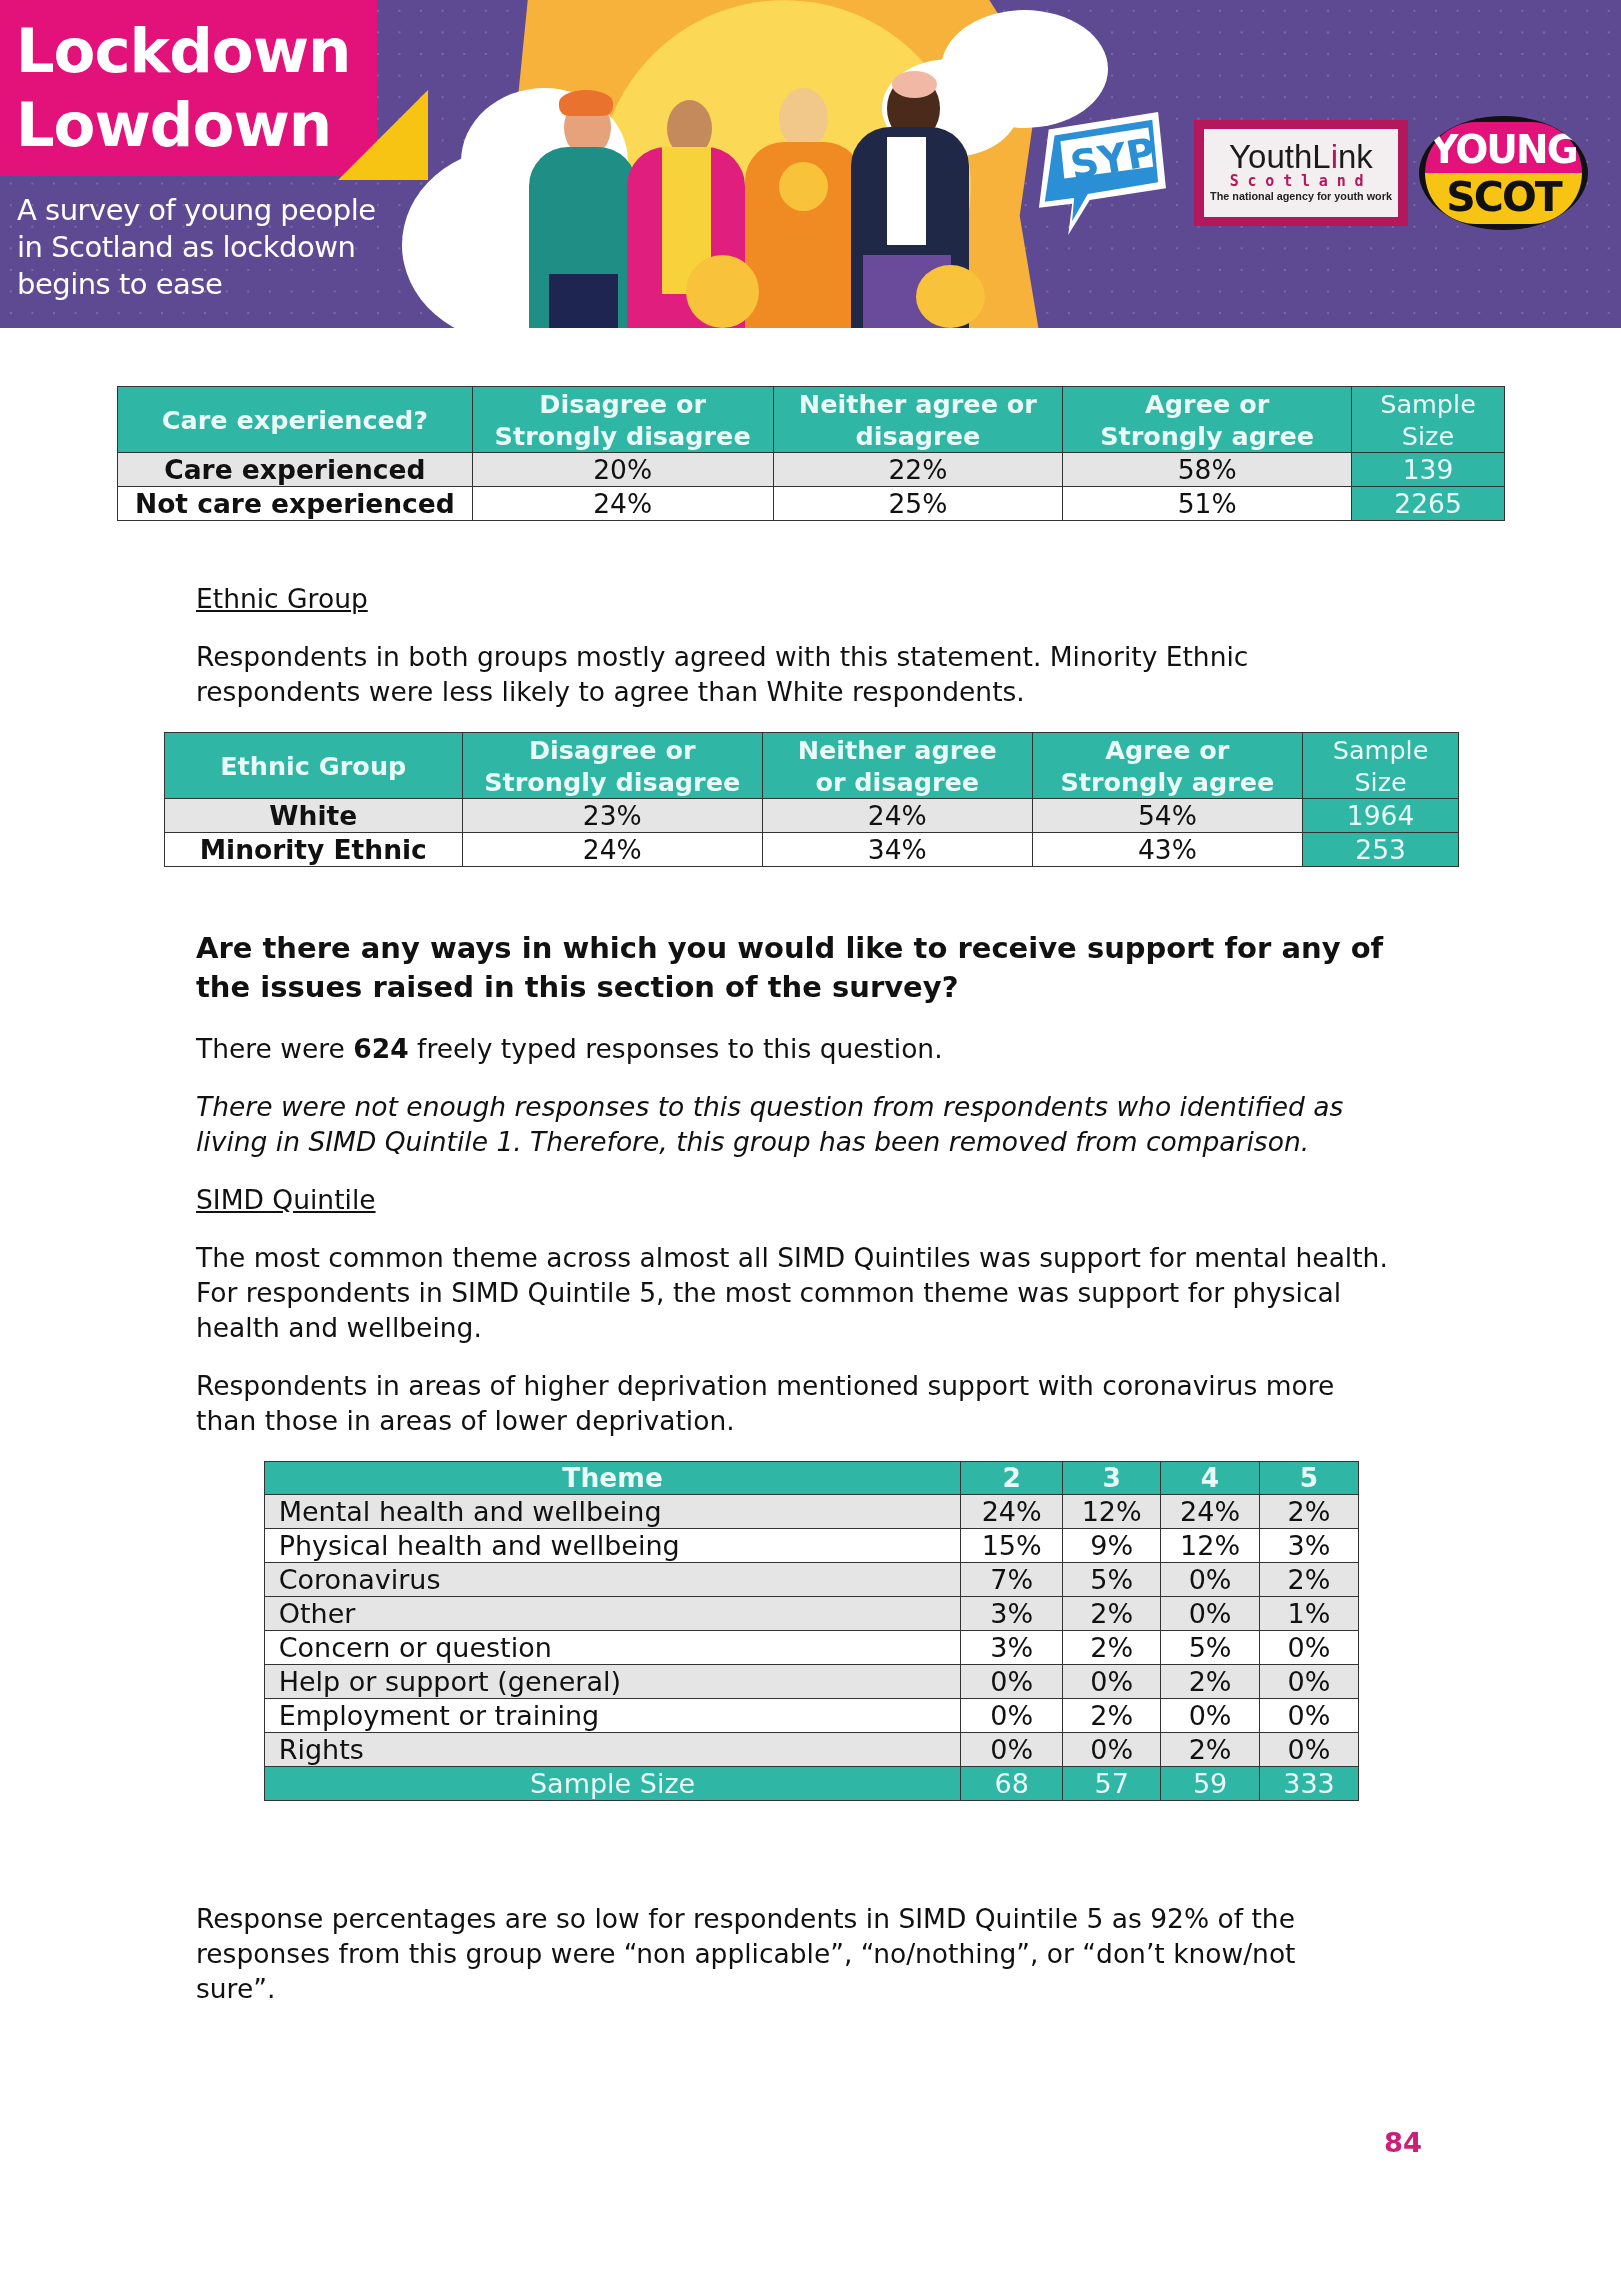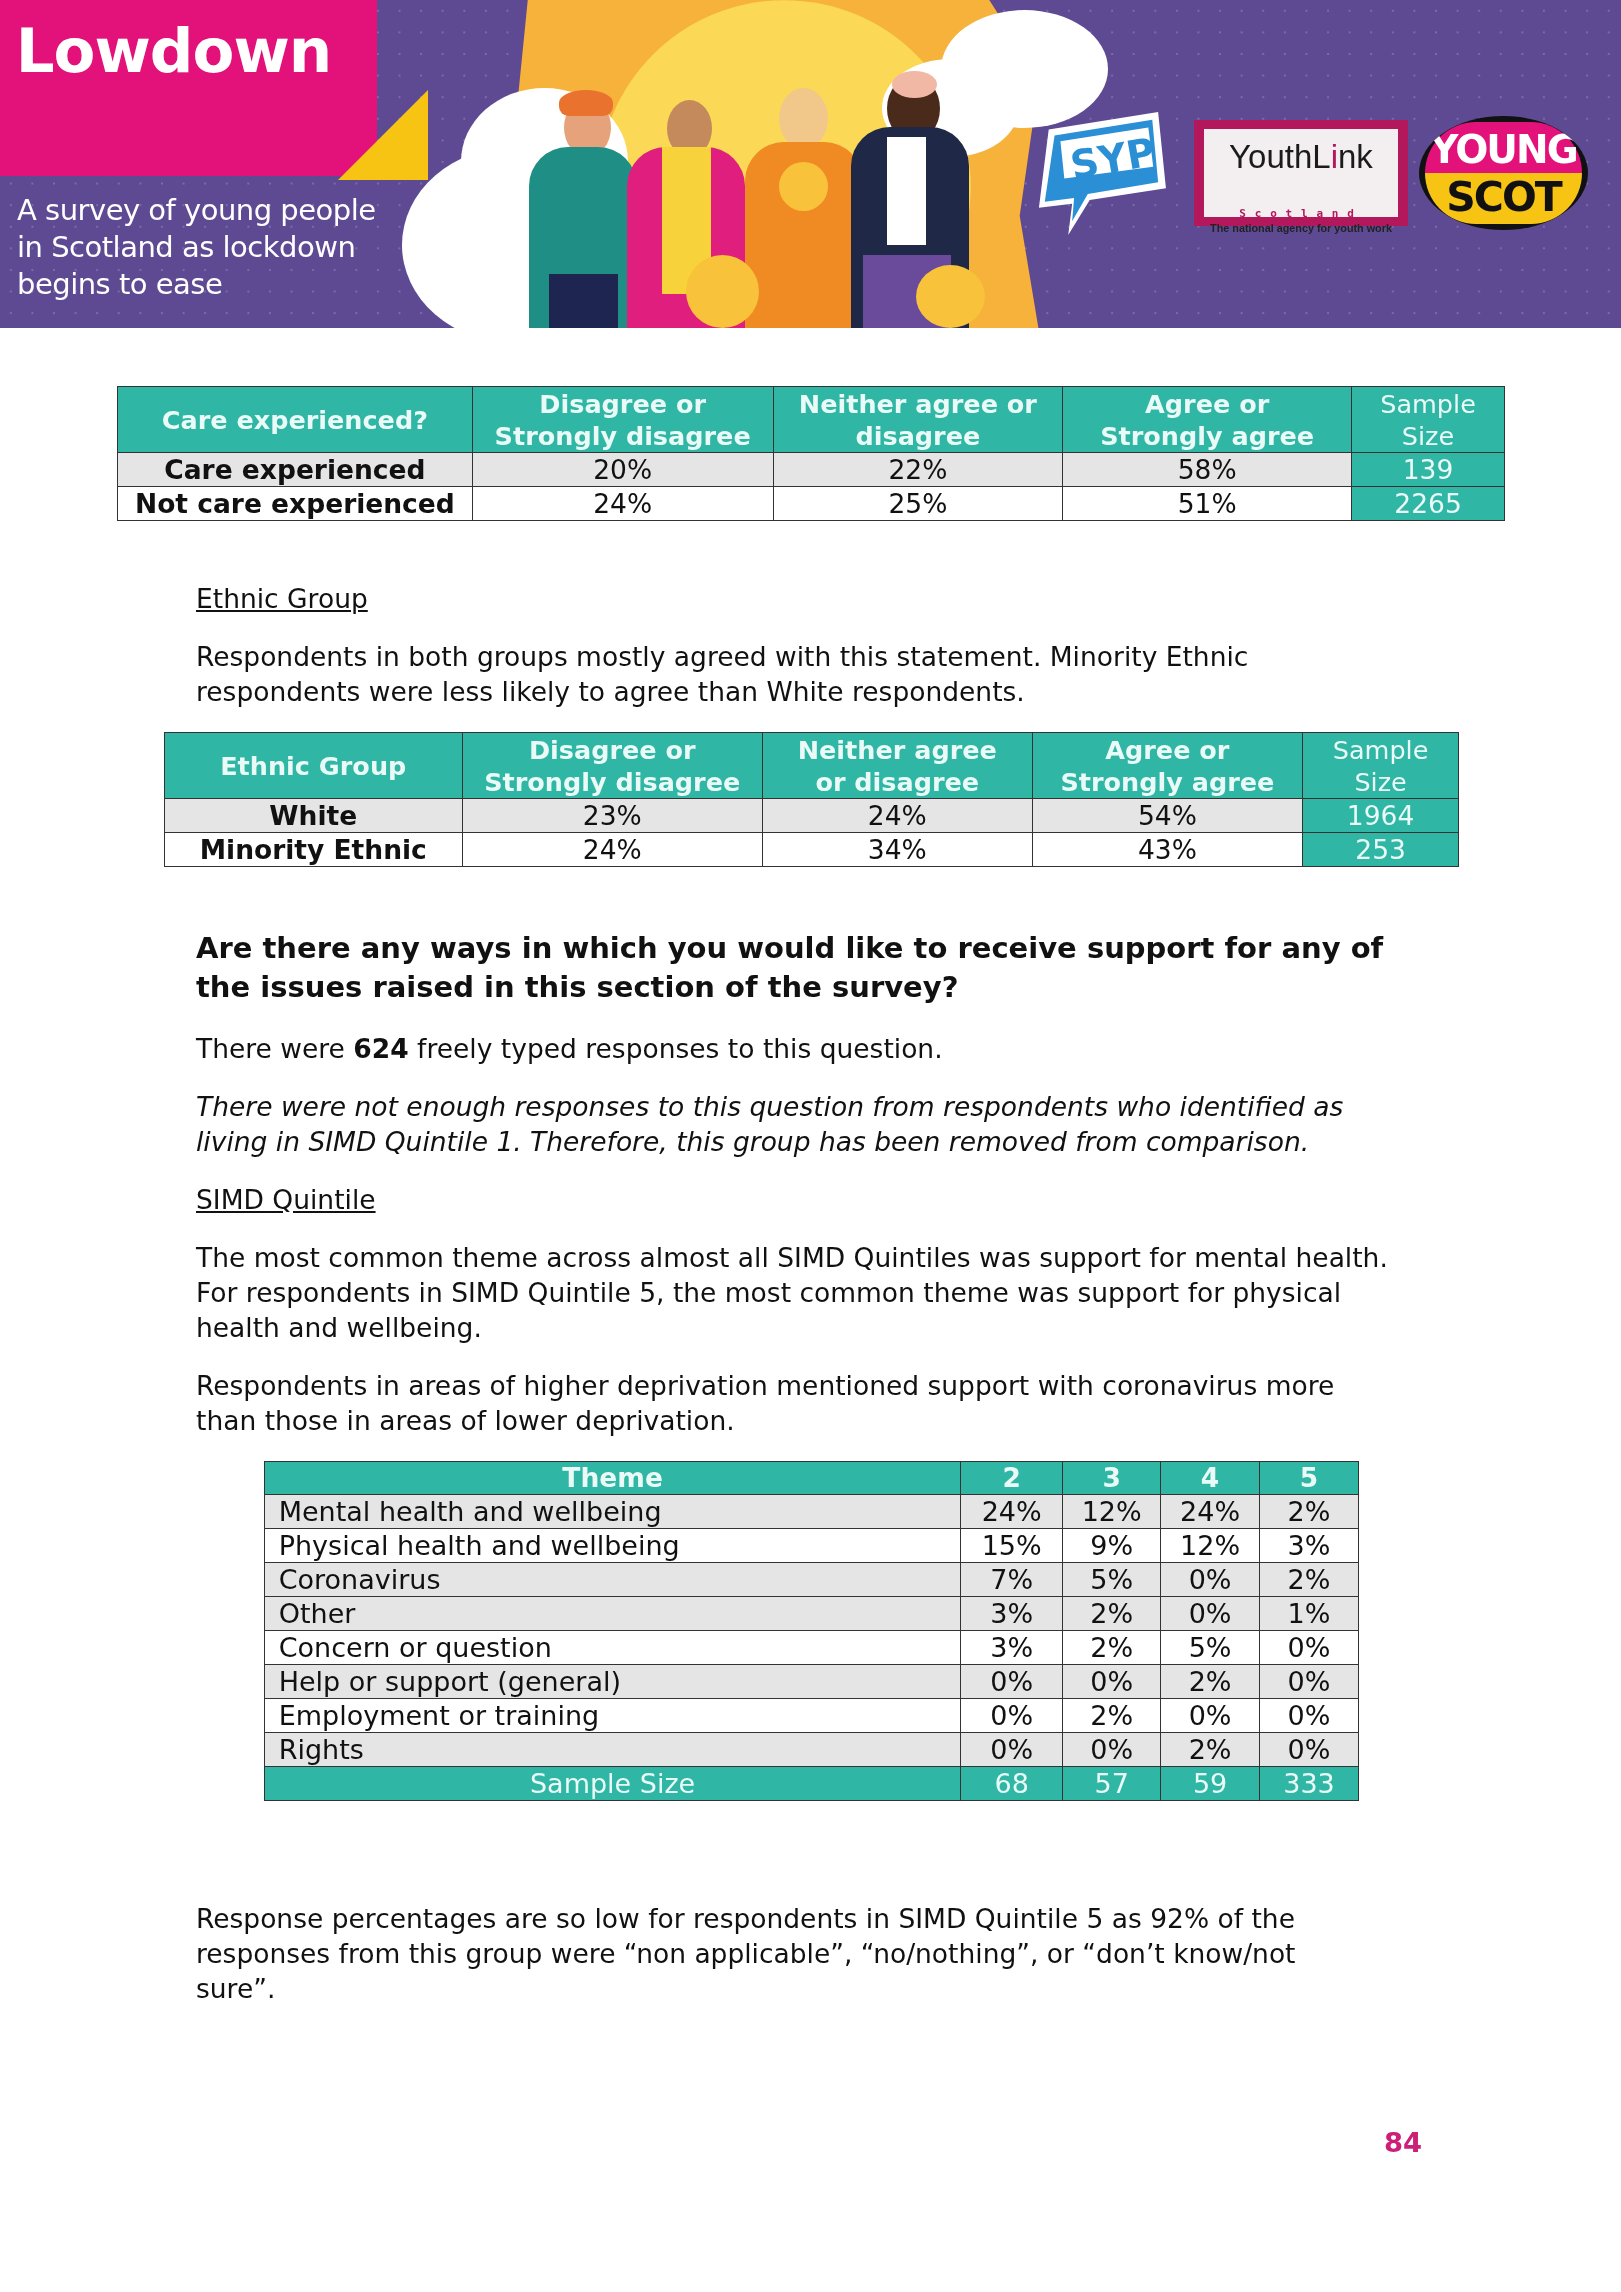--- a/index.html
+++ b/index.html
@@ -25,21 +25,21 @@
   .person { position:absolute; border-radius:39px 39px 0 0; }
   .head { position:absolute; border-radius:50%; }
 
   .syp-logo { position:absolute; left:1031px; top:110px; width:137px; height:127px; }
   .youthlink-logo { position:absolute; left:1194px; top:120px; width:214px; height:106px;
      background:#b2185b; }
   .youthlink-inner { position:absolute; left:9.8px; top:8.8px; right:9.8px; bottom:8.8px; background:#f3eef0;
      text-align:center; }
   .yl-name { font-family:"Liberation Sans", sans-serif; font-size:33px; color:#1b1b1b; margin-top:9.8px; line-height:35px; }
   .yl-name .li { color:#b2185b; }
-  .yl-scot { font-family:"DejaVu Sans Mono", monospace; font-size:11px; letter-spacing:8.8px; color:#b2185b; font-weight:bold; line-height:15.7px;margin-top:32px; }
+  .yl-scot { font-family:"DejaVu Sans Mono", monospace; font-size:15px; letter-spacing:8.8px; color:#b2185b; font-weight:bold; line-height:15.7px; }
   .yl-tag { font-family:"Liberation Sans", sans-serif; font-size:10.8px; font-weight:bold; color:#222; line-height:15.7px; }
   .youngscot-logo { position:absolute; left:1419px; top:116px; width:169px; height:114px; border-radius:50%;
      background:#111; overflow:hidden; }
   .ys-top { position:absolute; left:5.9px; top:5.9px; right:5.9px; height:51px; background:#e2127a;
      border-radius:78px 78px 0 0; color:#fff; font-weight:bold; font-size:39px; text-align:center;
      font-family:"DejaVu Sans", sans-serif; line-height:55px; letter-spacing:-2px; }
   .ys-bot { position:absolute; left:5.9px; top:57px; right:5.9px; bottom:5.9px; background:#f8c414;
      border-radius:0 0 78px 78px; color:#111; font-weight:bold; font-size:41px; text-align:center;
      font-family:"DejaVu Sans", sans-serif; line-height:49px; letter-spacing:-2px; }
 
@@ -106,20 +106,21 @@
     <div class="person" style="left:851px;top:127px;width:118px;height:206px;background:#202848;"></div>
     <div class="person" style="left:887px;top:137px;width:39px;height:108px;background:#fff;border-radius:0;"></div>
     <div class="person" style="left:863px;top:255px;width:88px;height:78px;background:#6a4a9a;border-radius:0;"></div>
     <div class="head" style="left:916px;top:265px;width:69px;height:63px;background:#f8c23a;"></div>
     <div class="head" style="left:686px;top:255px;width:73px;height:73px;background:#f8c23a;"></div>
   </div>
 
   <div class="title-box"></div>
   <div class="title-triangle"></div>
   <div class="title-text">
+    <div>Lockdown</div>
     <div>Lowdown</div>
   </div>
   <div class="subtitle-text">
     <div>A survey of young people</div>
     <div>in Scotland as lockdown</div>
     <div>begins to ease</div>
   </div>
 
   <svg class="syp-logo" viewBox="0 0 140 130">
     <polygon points="18,20 130,2 138,80 60,92 38,128 42,96 8,100" fill="#ffffff"></polygon>

